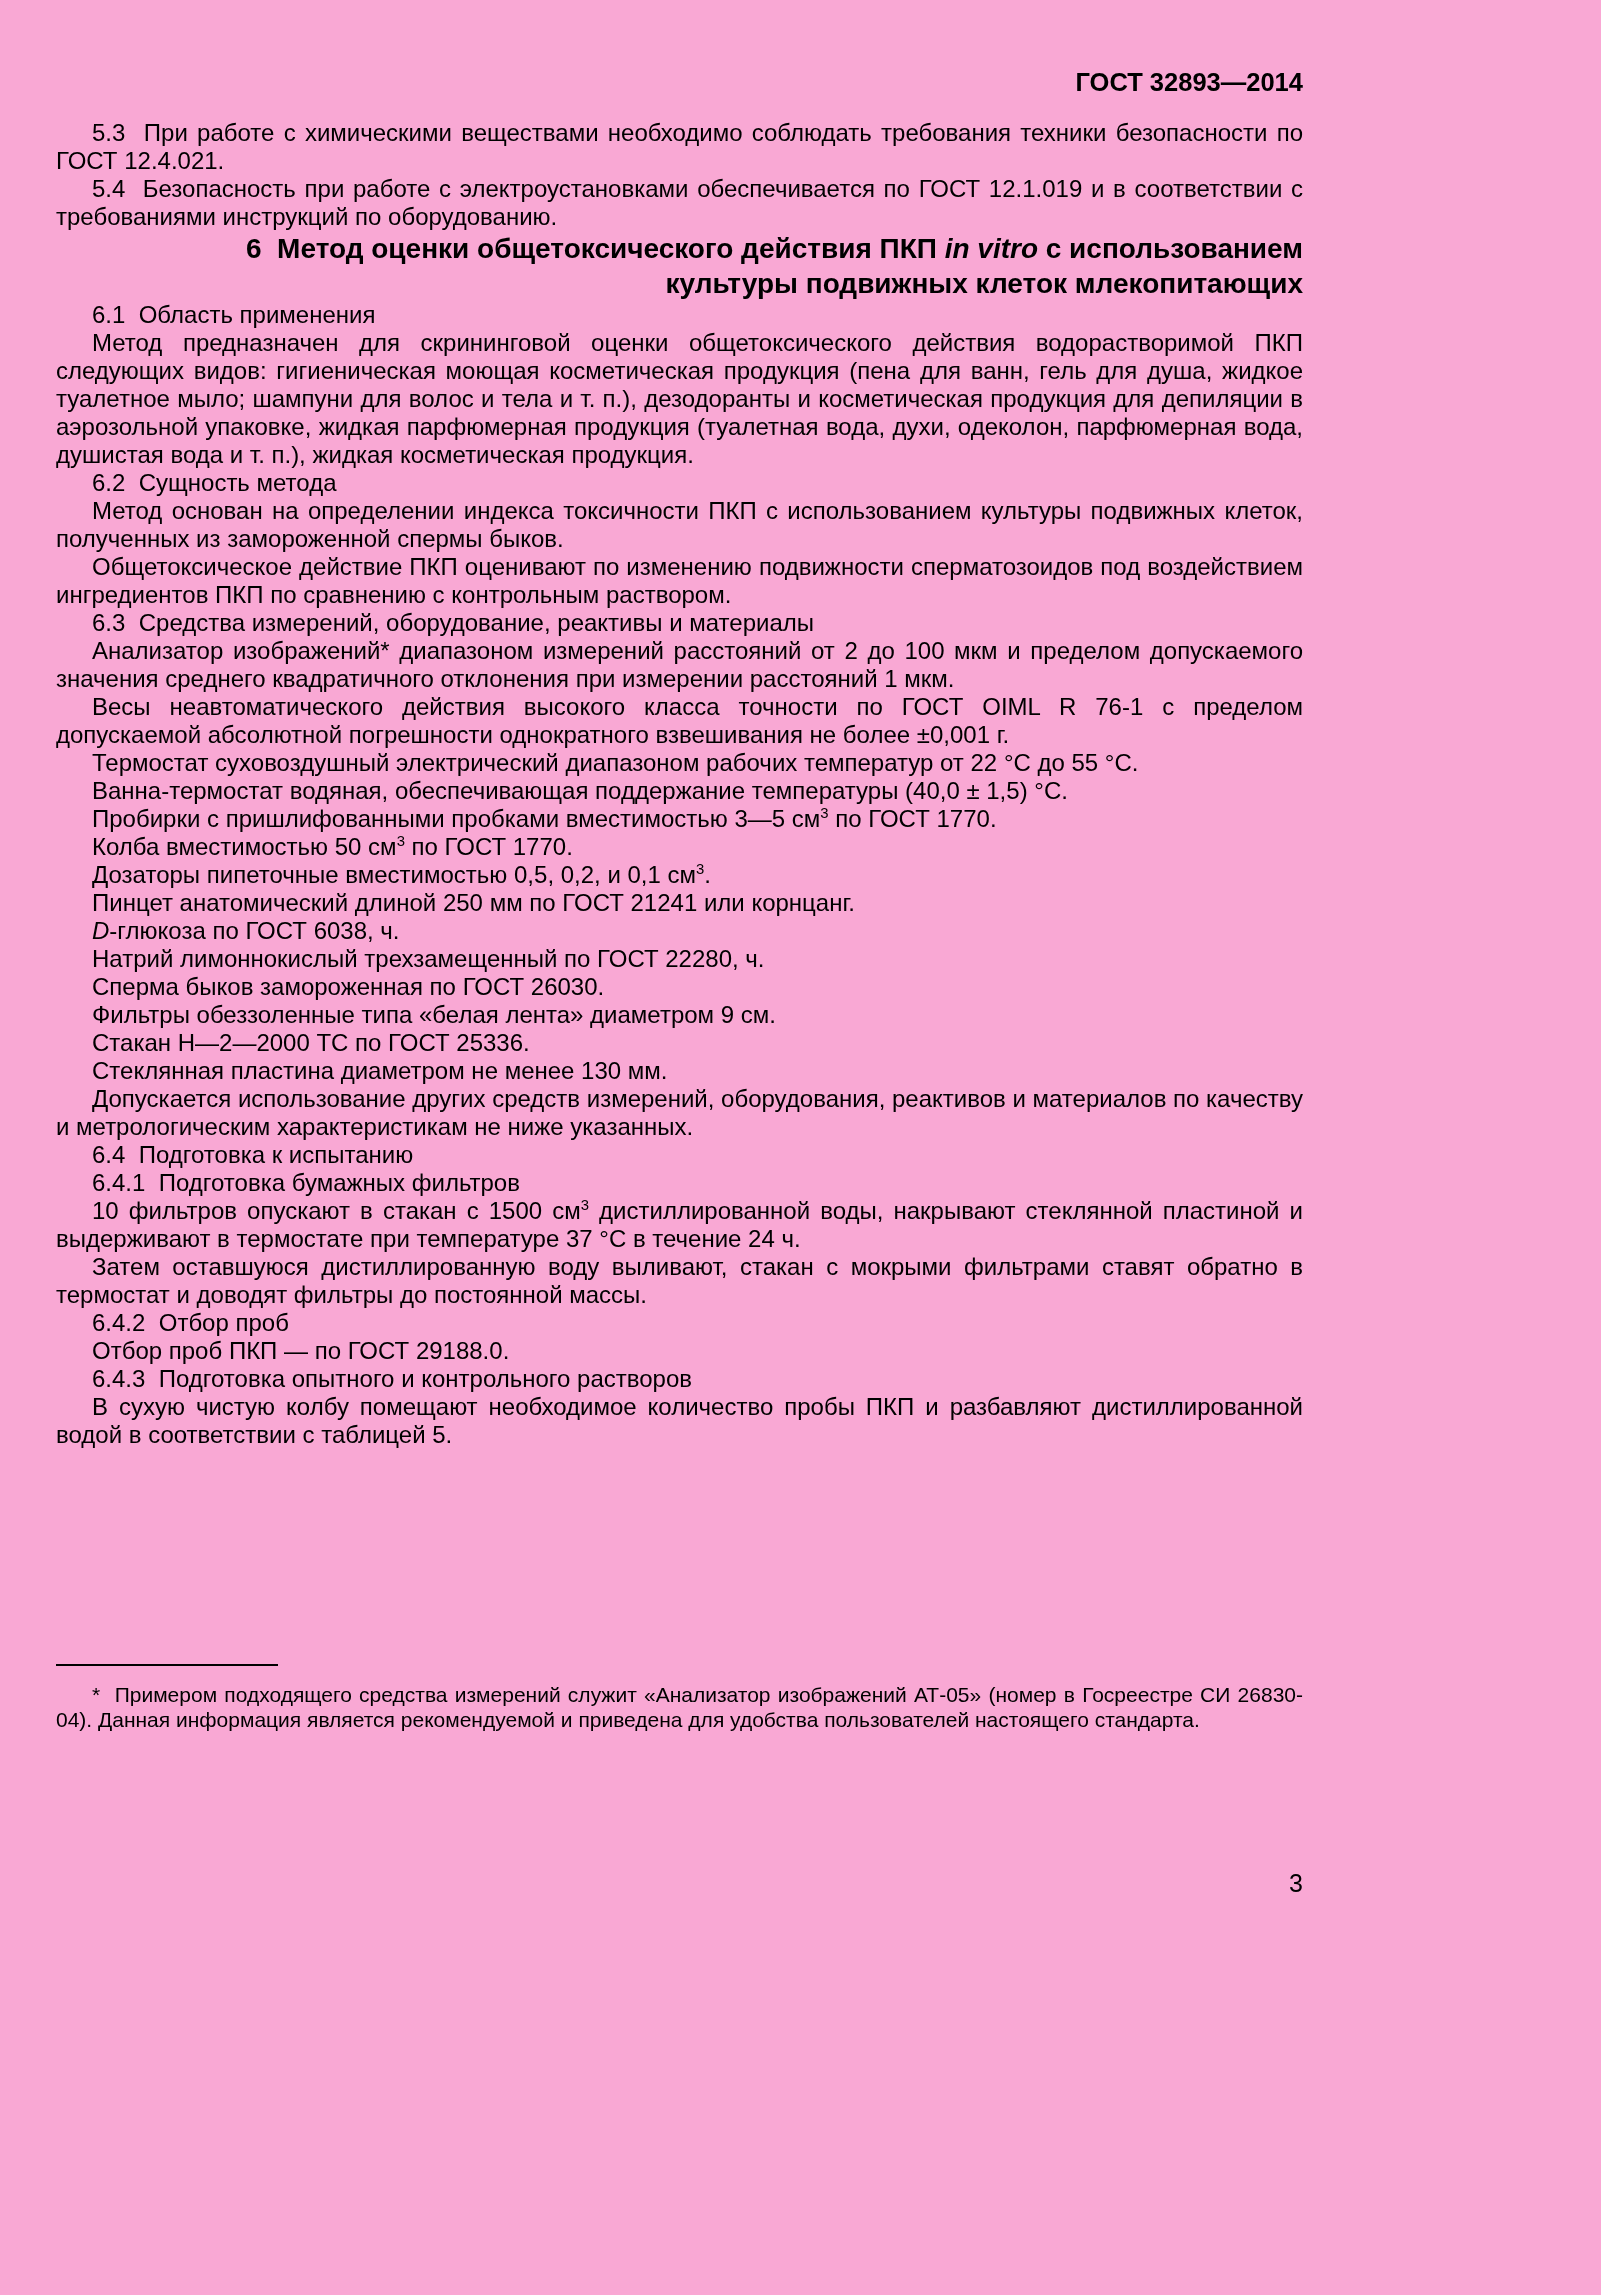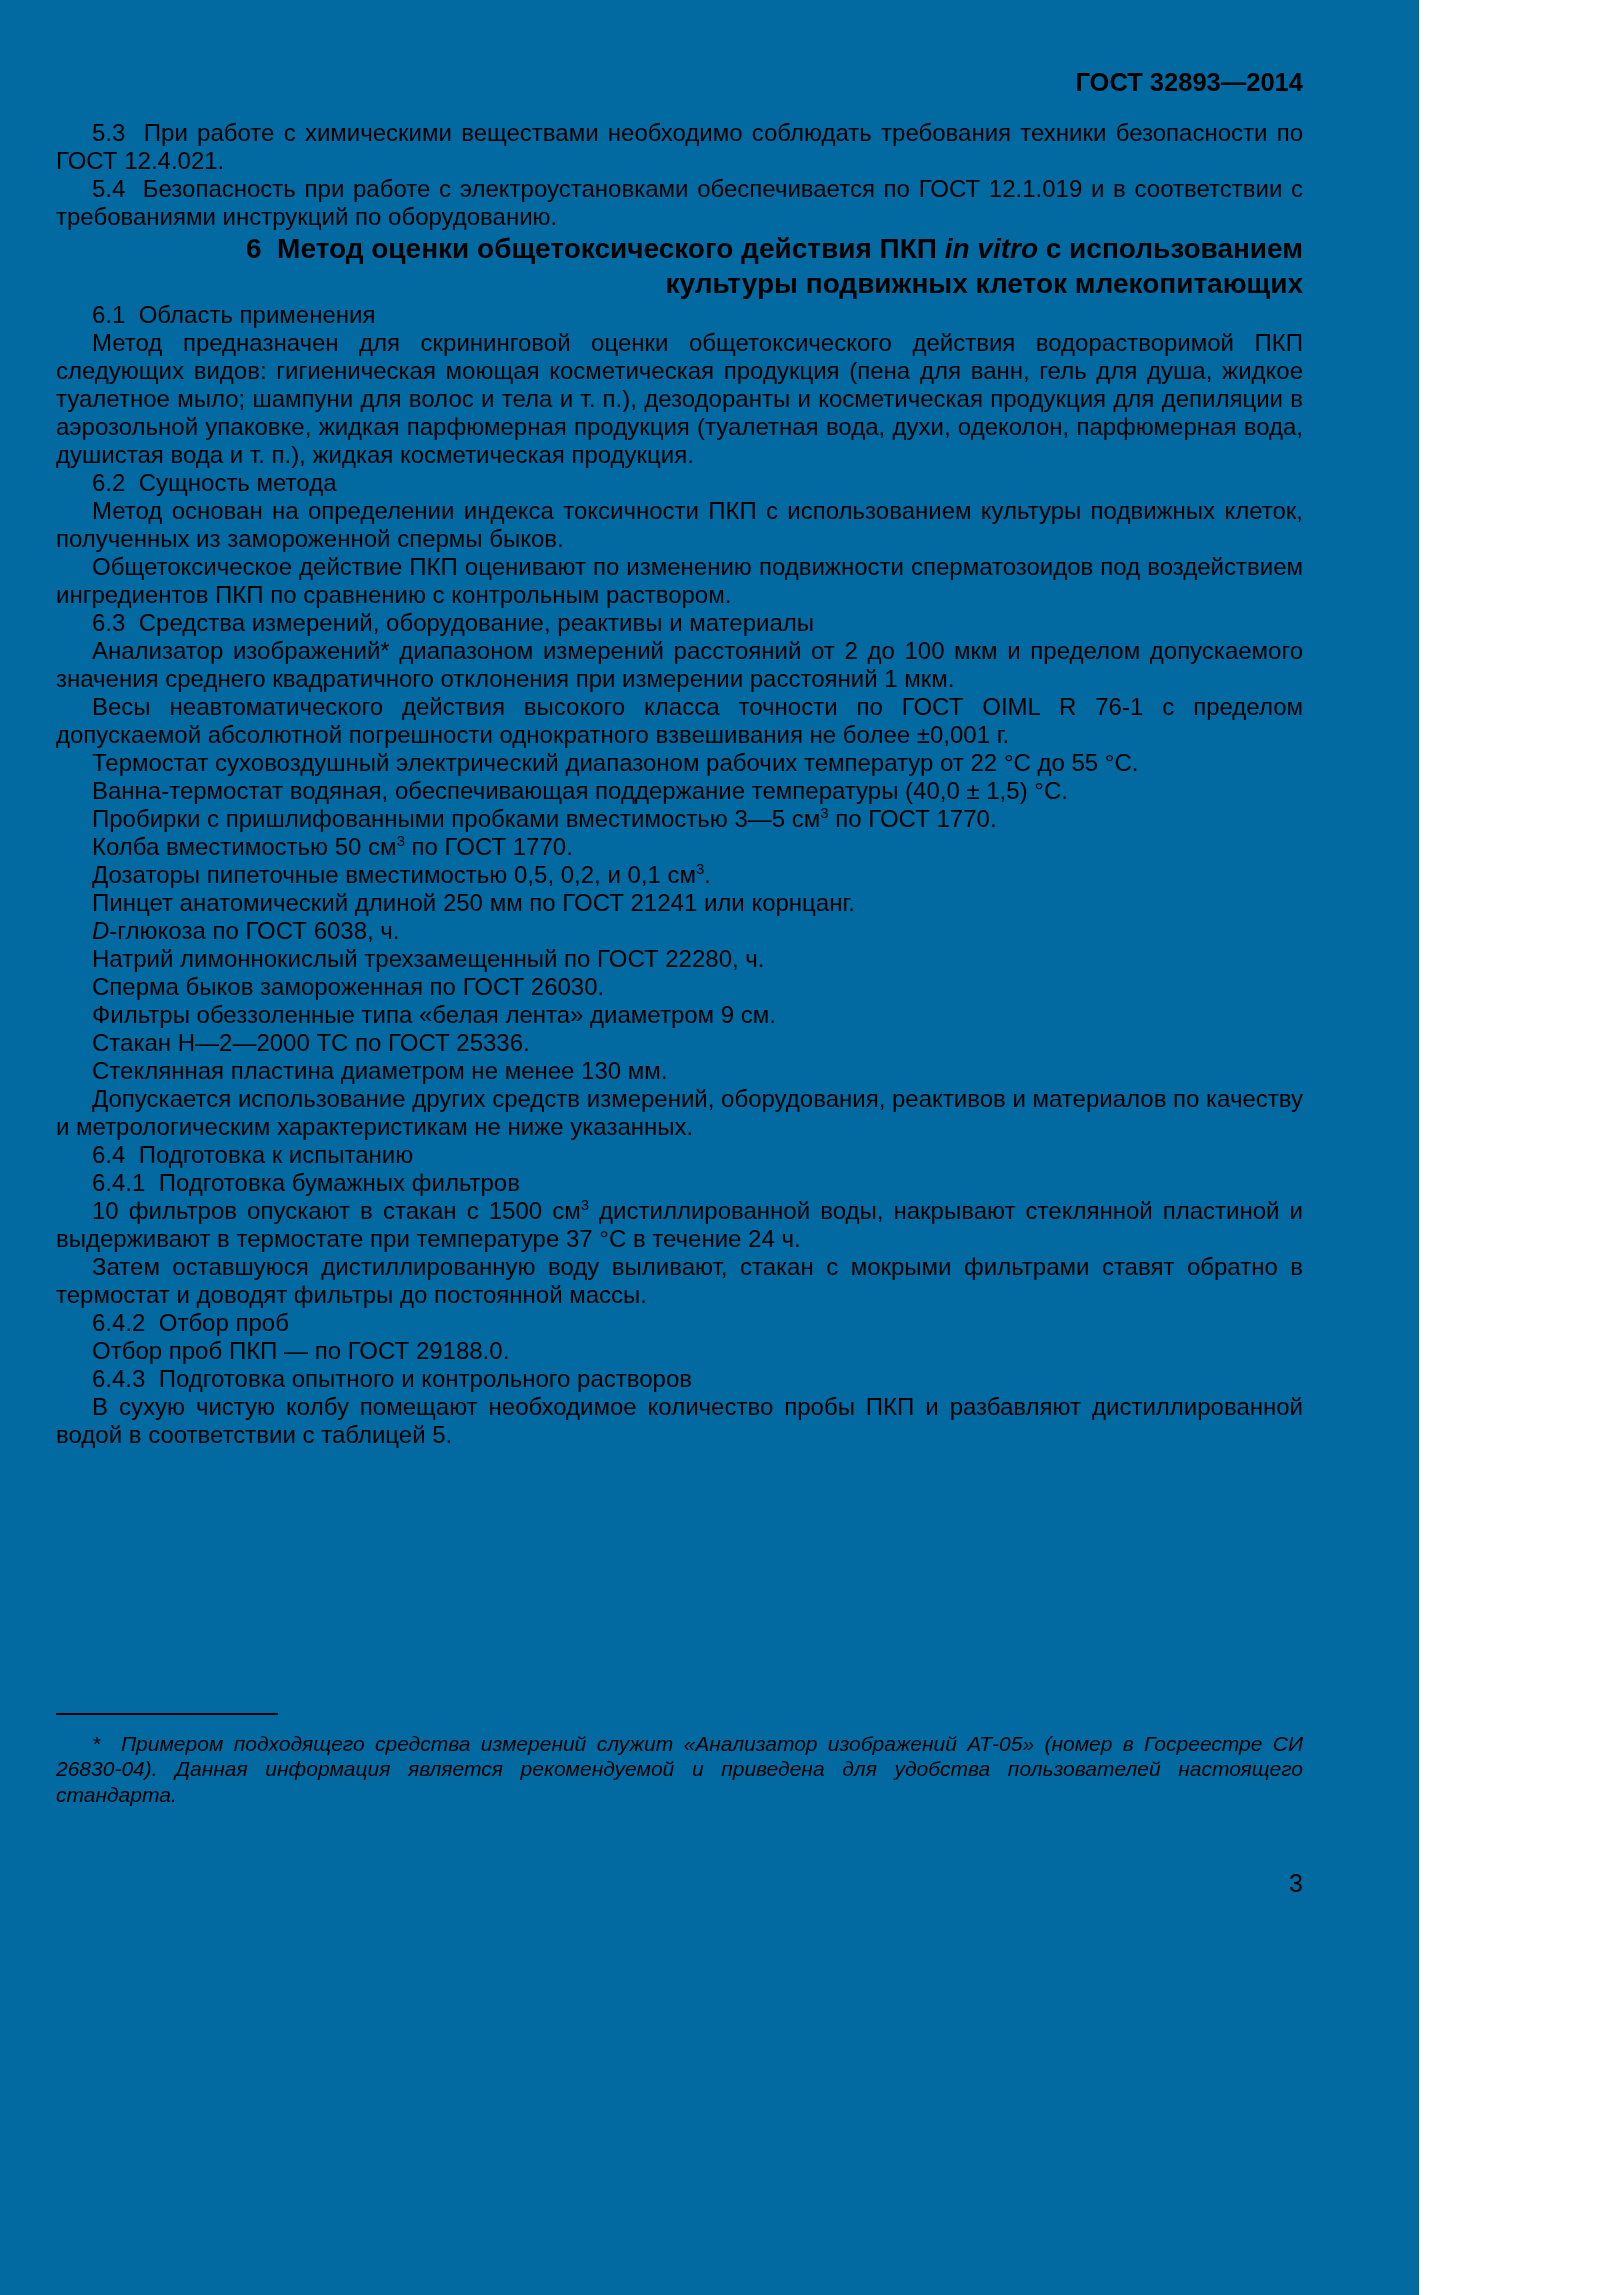--- a/index.html
+++ b/index.html
@@ -1,21 +1,21 @@
 <!DOCTYPE html>
 <html lang="ru" style="font-size:10.5px"><head>
 <meta charset="utf-8">
 <style>
   html, body { margin:0; padding:0; background:#ffffff; }
   * { box-sizing:border-box; }
   .page {
     position:relative;
-    width:1419px;
+    width:1601px;
     height:2295px;
-    background:#0369a1;
+    background:#f9a8d4;
     color:#000000;
     font-family:"Liberation Sans", sans-serif;
     overflow:hidden;
   }
   .running-header {
     position:absolute;
     top:67px;
     left:56px;
     width:1247px;
     text-align:right;
@@ -50,26 +50,25 @@
     text-indent:36px;
     margin-top:17px;
     margin-bottom:9.2px;
     text-align:left;
   }
   sup { font-size:0.62em; line-height:0; vertical-align:super; }
   .i { font-style:italic; }
   .footnote-area {
     position:absolute;
     left:56px;
-    top:1713px;
+    top:1664px;
     width:1247px;
     font-size:21px;
     line-height:25.5px;
     text-align:justify;
-    font-style:italic;
   }
   .footnote-rule {
     width:222px;
     height:0;
     border-top:2px solid #000000;
     margin-bottom:15.7px;
   }
   .footnote-area p { margin:0; }
   .fn { text-indent:36px; }
   .page-number {

